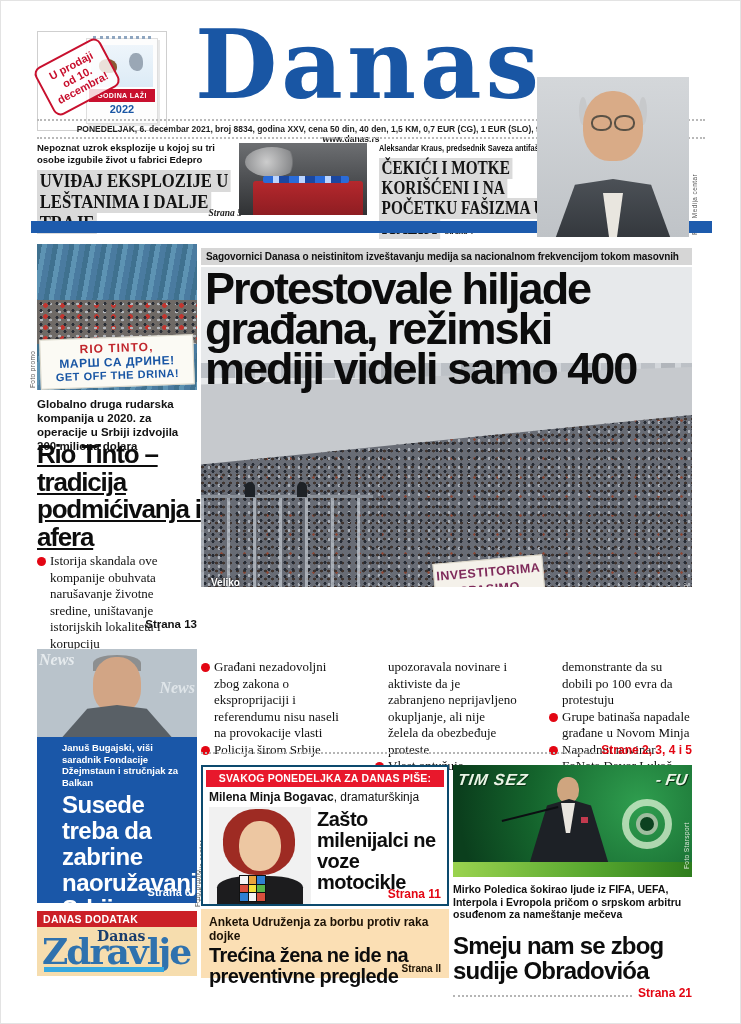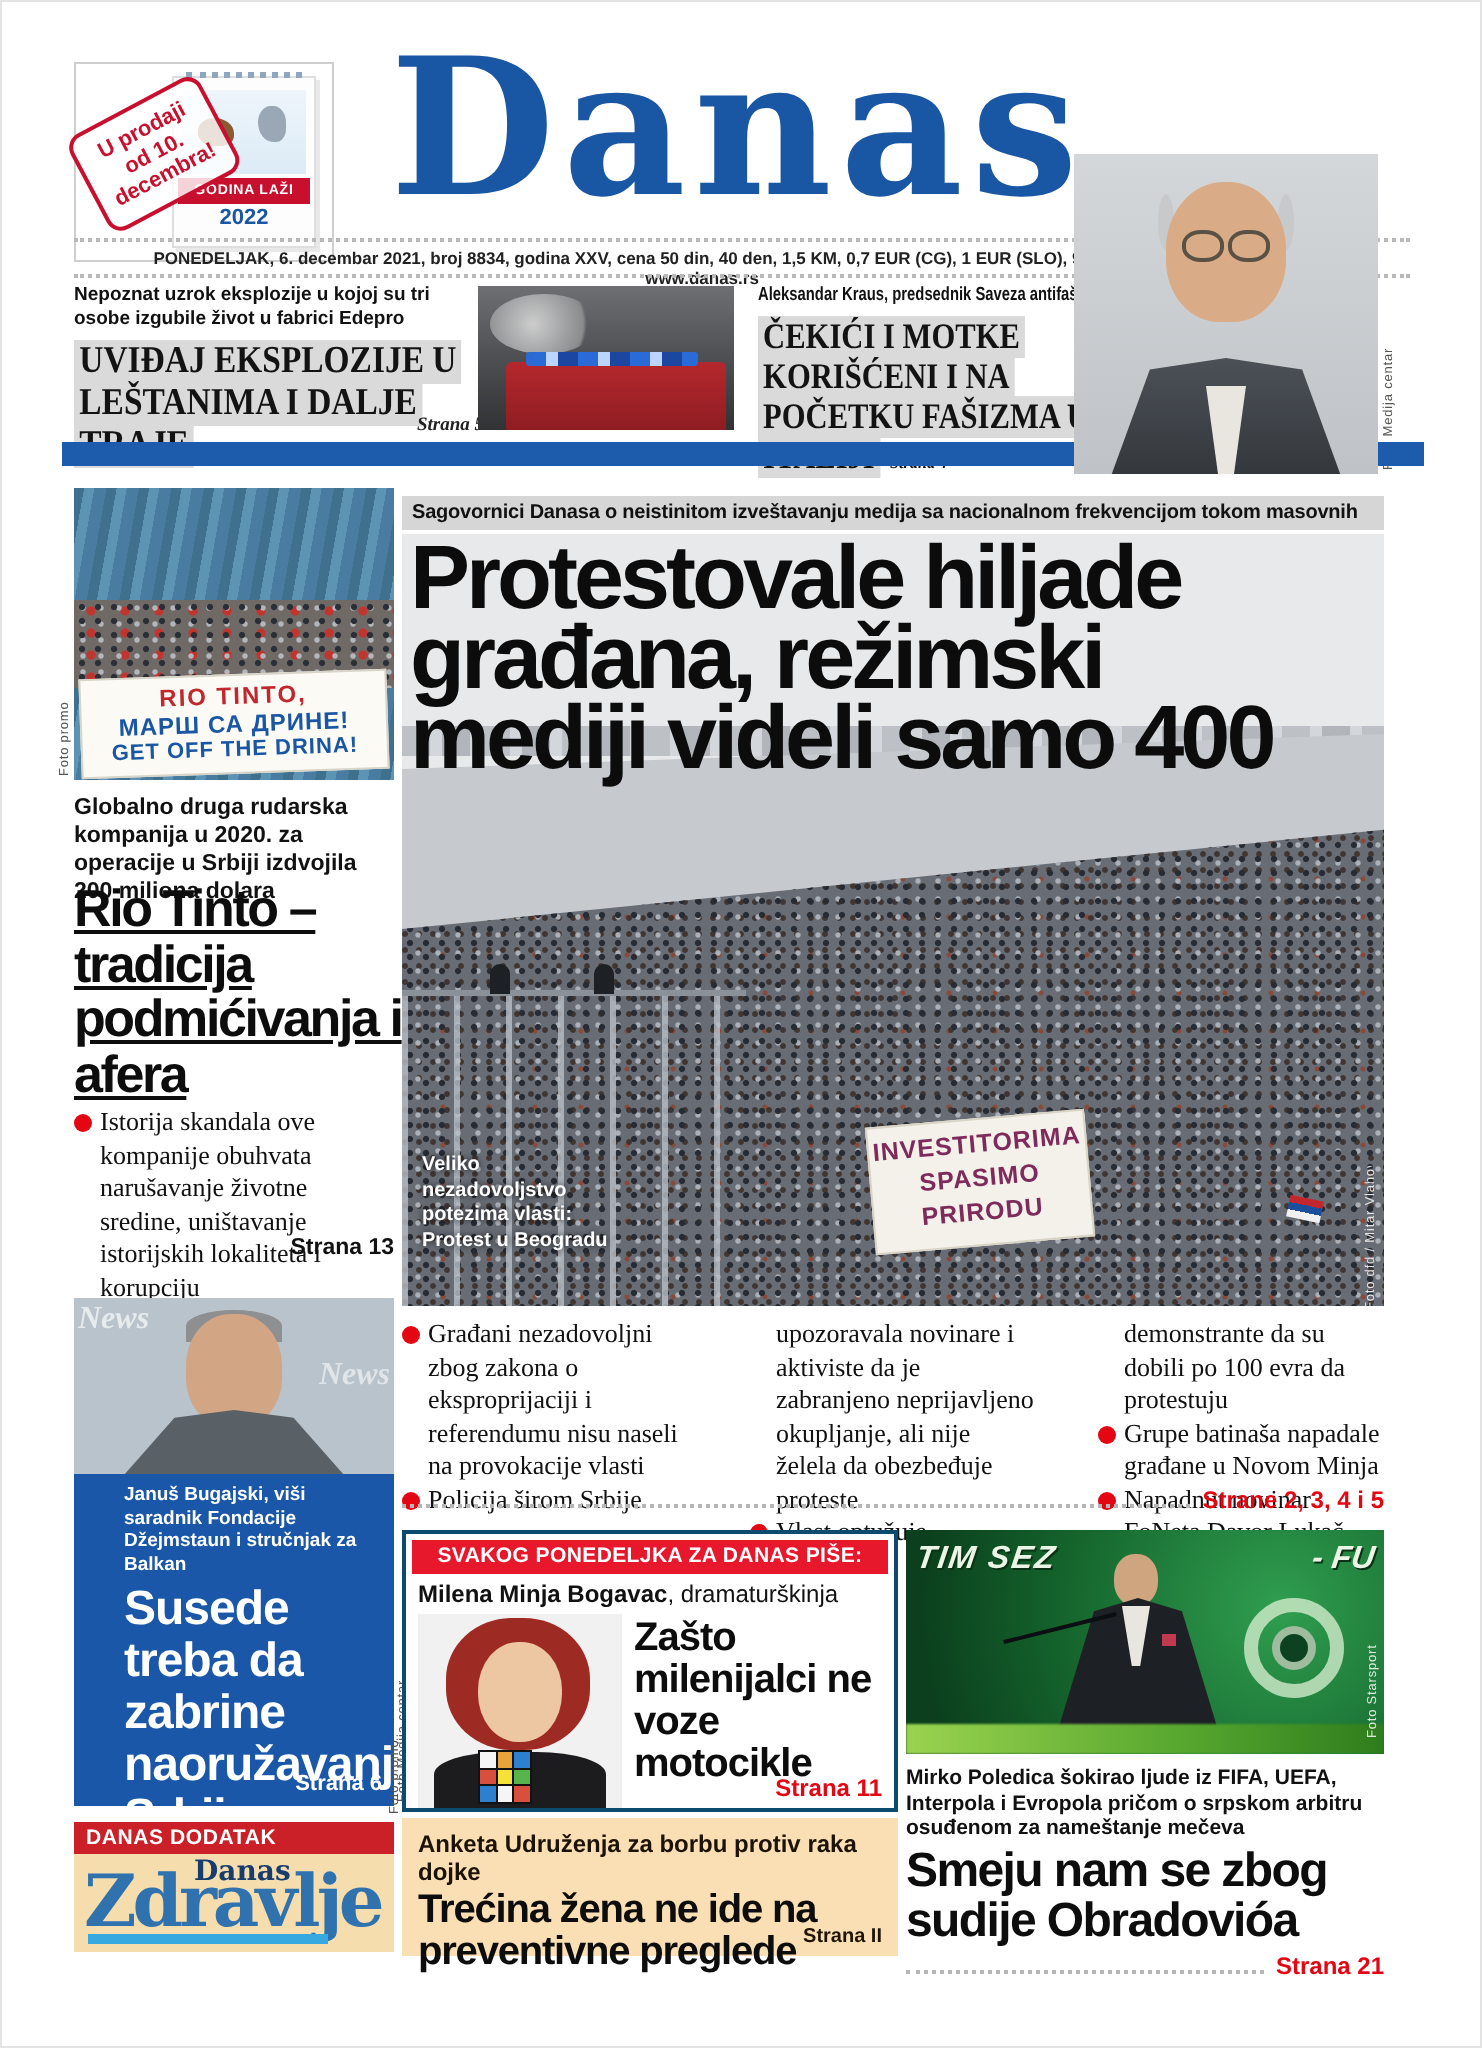--- a/index.html
+++ b/index.html
@@ -89,21 +89,21 @@
   .bug-cred { left:197px; top:800px; height:100px; }
 
   .dodatak-bar { left:36px; top:910px; width:160px; height:16px; background:#cb2027; color:#fff; font:700 10.5px/16px "Liberation Sans",sans-serif; padding-left:6px; letter-spacing:.3px; }
   .zdravlje { left:36px; top:926px; width:160px; height:49px; background:#f6ddae; overflow:hidden; }
   .zd-big { position:absolute; left:5px; top:4px; font:700 36px/40px "DejaVu Serif",serif; color:#2f72ae; letter-spacing:-2px; }
   .zd-small { position:absolute; left:60px; top:1px; font:700 14px "DejaVu Serif",serif; color:#173c6d; }
   .zd-bar { position:absolute; left:7px; bottom:4px; width:120px; height:5px; background:#36a9e1; }
 
   
   .lead-kicker { left:200px; top:247px; width:491px; height:17px; background:#d6d6d6; font:700 10px/17px "Liberation Sans",sans-serif; color:#111; padding-left:5px; letter-spacing:-.1px; }
-  .main-photo { left:200px; top:266px; width:491px; height:386px; background:#e7e9eb; overflow:hidden; }
+  .main-photo { left:200px; top:266px; width:491px; height:320px; background:#e7e9eb; overflow:hidden; }
   .city { position:absolute; left:0; top:96px; right:0; height:15px; opacity:.55;
     background:repeating-linear-gradient(90deg,#9aa0a8 0 14px,#c3c8ce 14px 20px,#868c94 20px 34px,#c3c8ce 34px 40px); }
   .road { position:absolute; left:0; top:100px; right:0; height:125px; background:#c6c9cd; clip-path:polygon(0 14%,100% 0,100% 52%,0 100%); }
   .bus-white { position:absolute; left:246px; top:200px; width:32px; height:13px; background:linear-gradient(#fdfdfd 55%,#3f6fb2 55%); border-radius:2px; }
   .bus-yellow { position:absolute; left:436px; top:196px; width:46px; height:16px; background:#e4b33c; border-radius:2px; border-top:4px solid #4c4436; }
   .crowd-main { position:absolute; left:0; top:138px; right:0; height:248px; clip-path:polygon(0 24%,100% 4%,100% 100%,0 100%);
     background-color:#686c75;
     background-image:radial-gradient(circle,#262b34 1.3px,transparent 1.8px),radial-gradient(circle,#abb0b8 1.1px,transparent 1.6px),radial-gradient(circle,#403530 1.2px,transparent 1.7px),radial-gradient(circle,#8a4a3a 1px,transparent 1.5px);
     background-size:8px 7px,10px 9px,7px 8px,23px 19px; background-position:0 0,3px 4px,5px 2px,9px 6px; }
   .overpass { position:absolute; left:0; top:228px; width:172px; height:158px; background:linear-gradient(#565b63,#31353c); border-top:3px solid #8b9199;
@@ -158,21 +158,21 @@
   .s-ring { position:absolute; right:20px; top:34px; width:50px; height:50px; border:7px solid rgba(222,242,212,.75); border-radius:50%; }
   .s-ring2 { position:absolute; right:34px; top:48px; width:22px; height:22px; background:#0d4220; border-radius:50%; border:4px solid rgba(222,242,212,.7); }
   .s-head { position:absolute; left:104px; top:12px; width:22px; height:26px; background:#cfa57f; border-radius:46%; }
   .s-body { position:absolute; left:66px; top:34px; width:100px; height:66px; background:#1d2126; clip-path:polygon(10% 100%,28% 10%,50% 0,72% 10%,90% 100%); }
   .s-shirt { position:absolute; left:108px; top:38px; width:14px; height:30px; background:#e9e6df; clip-path:polygon(0 0,100% 0,65% 100%,35% 100%); }
   .s-square { position:absolute; left:128px; top:52px; width:7px; height:6px; background:#c23a4e; }
   .s-mic { position:absolute; left:48px; top:48px; width:58px; height:2px; background:#0c0f12; transform:rotate(-14deg); }
   .s-podium { position:absolute; left:0; right:0; bottom:0; height:15px; background:linear-gradient(90deg,#9ad34f,#55a52e 60%,#2e7d1d); filter:blur(.4px); }
   .s-cred { position:absolute; right:2px; top:34px; height:70px; color:#dfe8dc; }
   .s-caption { margin-top:6px; font:700 10.5px/12.5px "Liberation Sans",sans-serif; color:#111; }
-  .s-hl { margin-top:2px; font:800 24px/25px "Liberation Sans",sans-serif; letter-spacing:-.8px; color:#0d0d0d; }
+  .s-hl { margin-top:12px; font:800 24px/25px "Liberation Sans",sans-serif; letter-spacing:-.8px; color:#0d0d0d; }
   .s-pageline { display:flex; align-items:flex-end; margin-top:3px; }
   .s-pageline span { font:700 12px "Liberation Sans",sans-serif; color:#e30613; padding-left:6px; }
 </style>
 </head>
 <body>
 
 <div class="page">
 
   <div class="abs promo">
     <div class="calendar">

